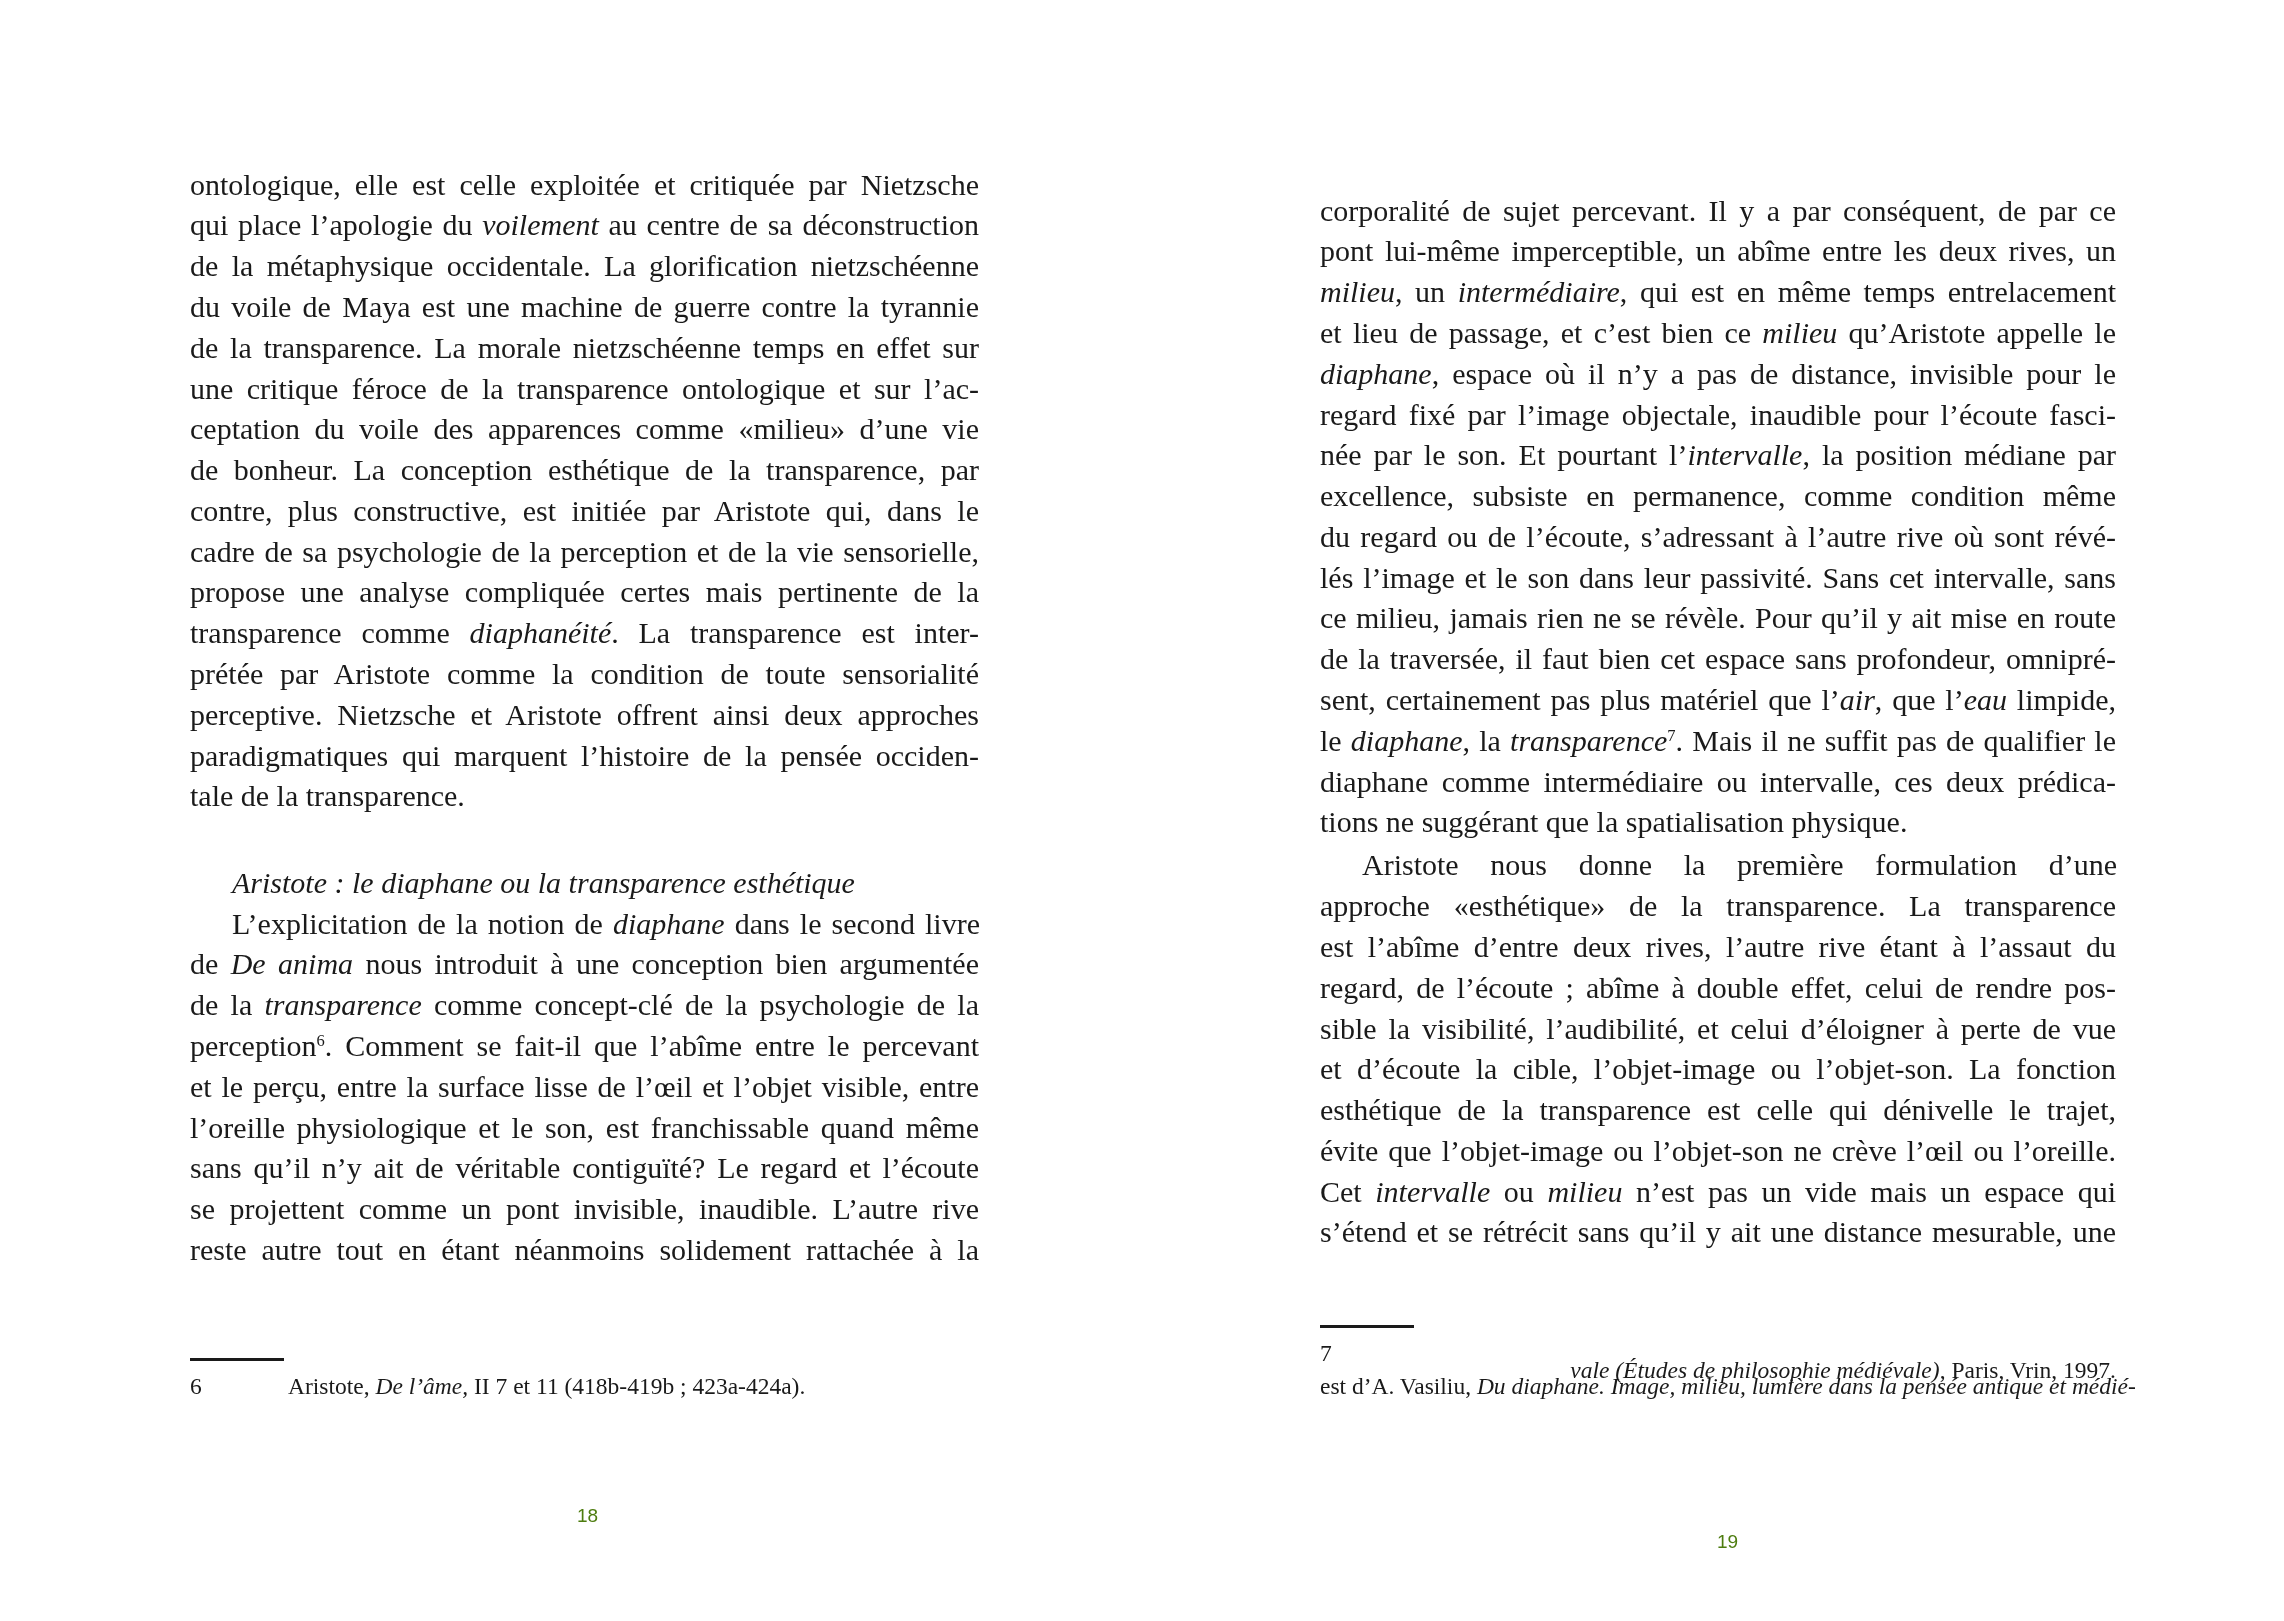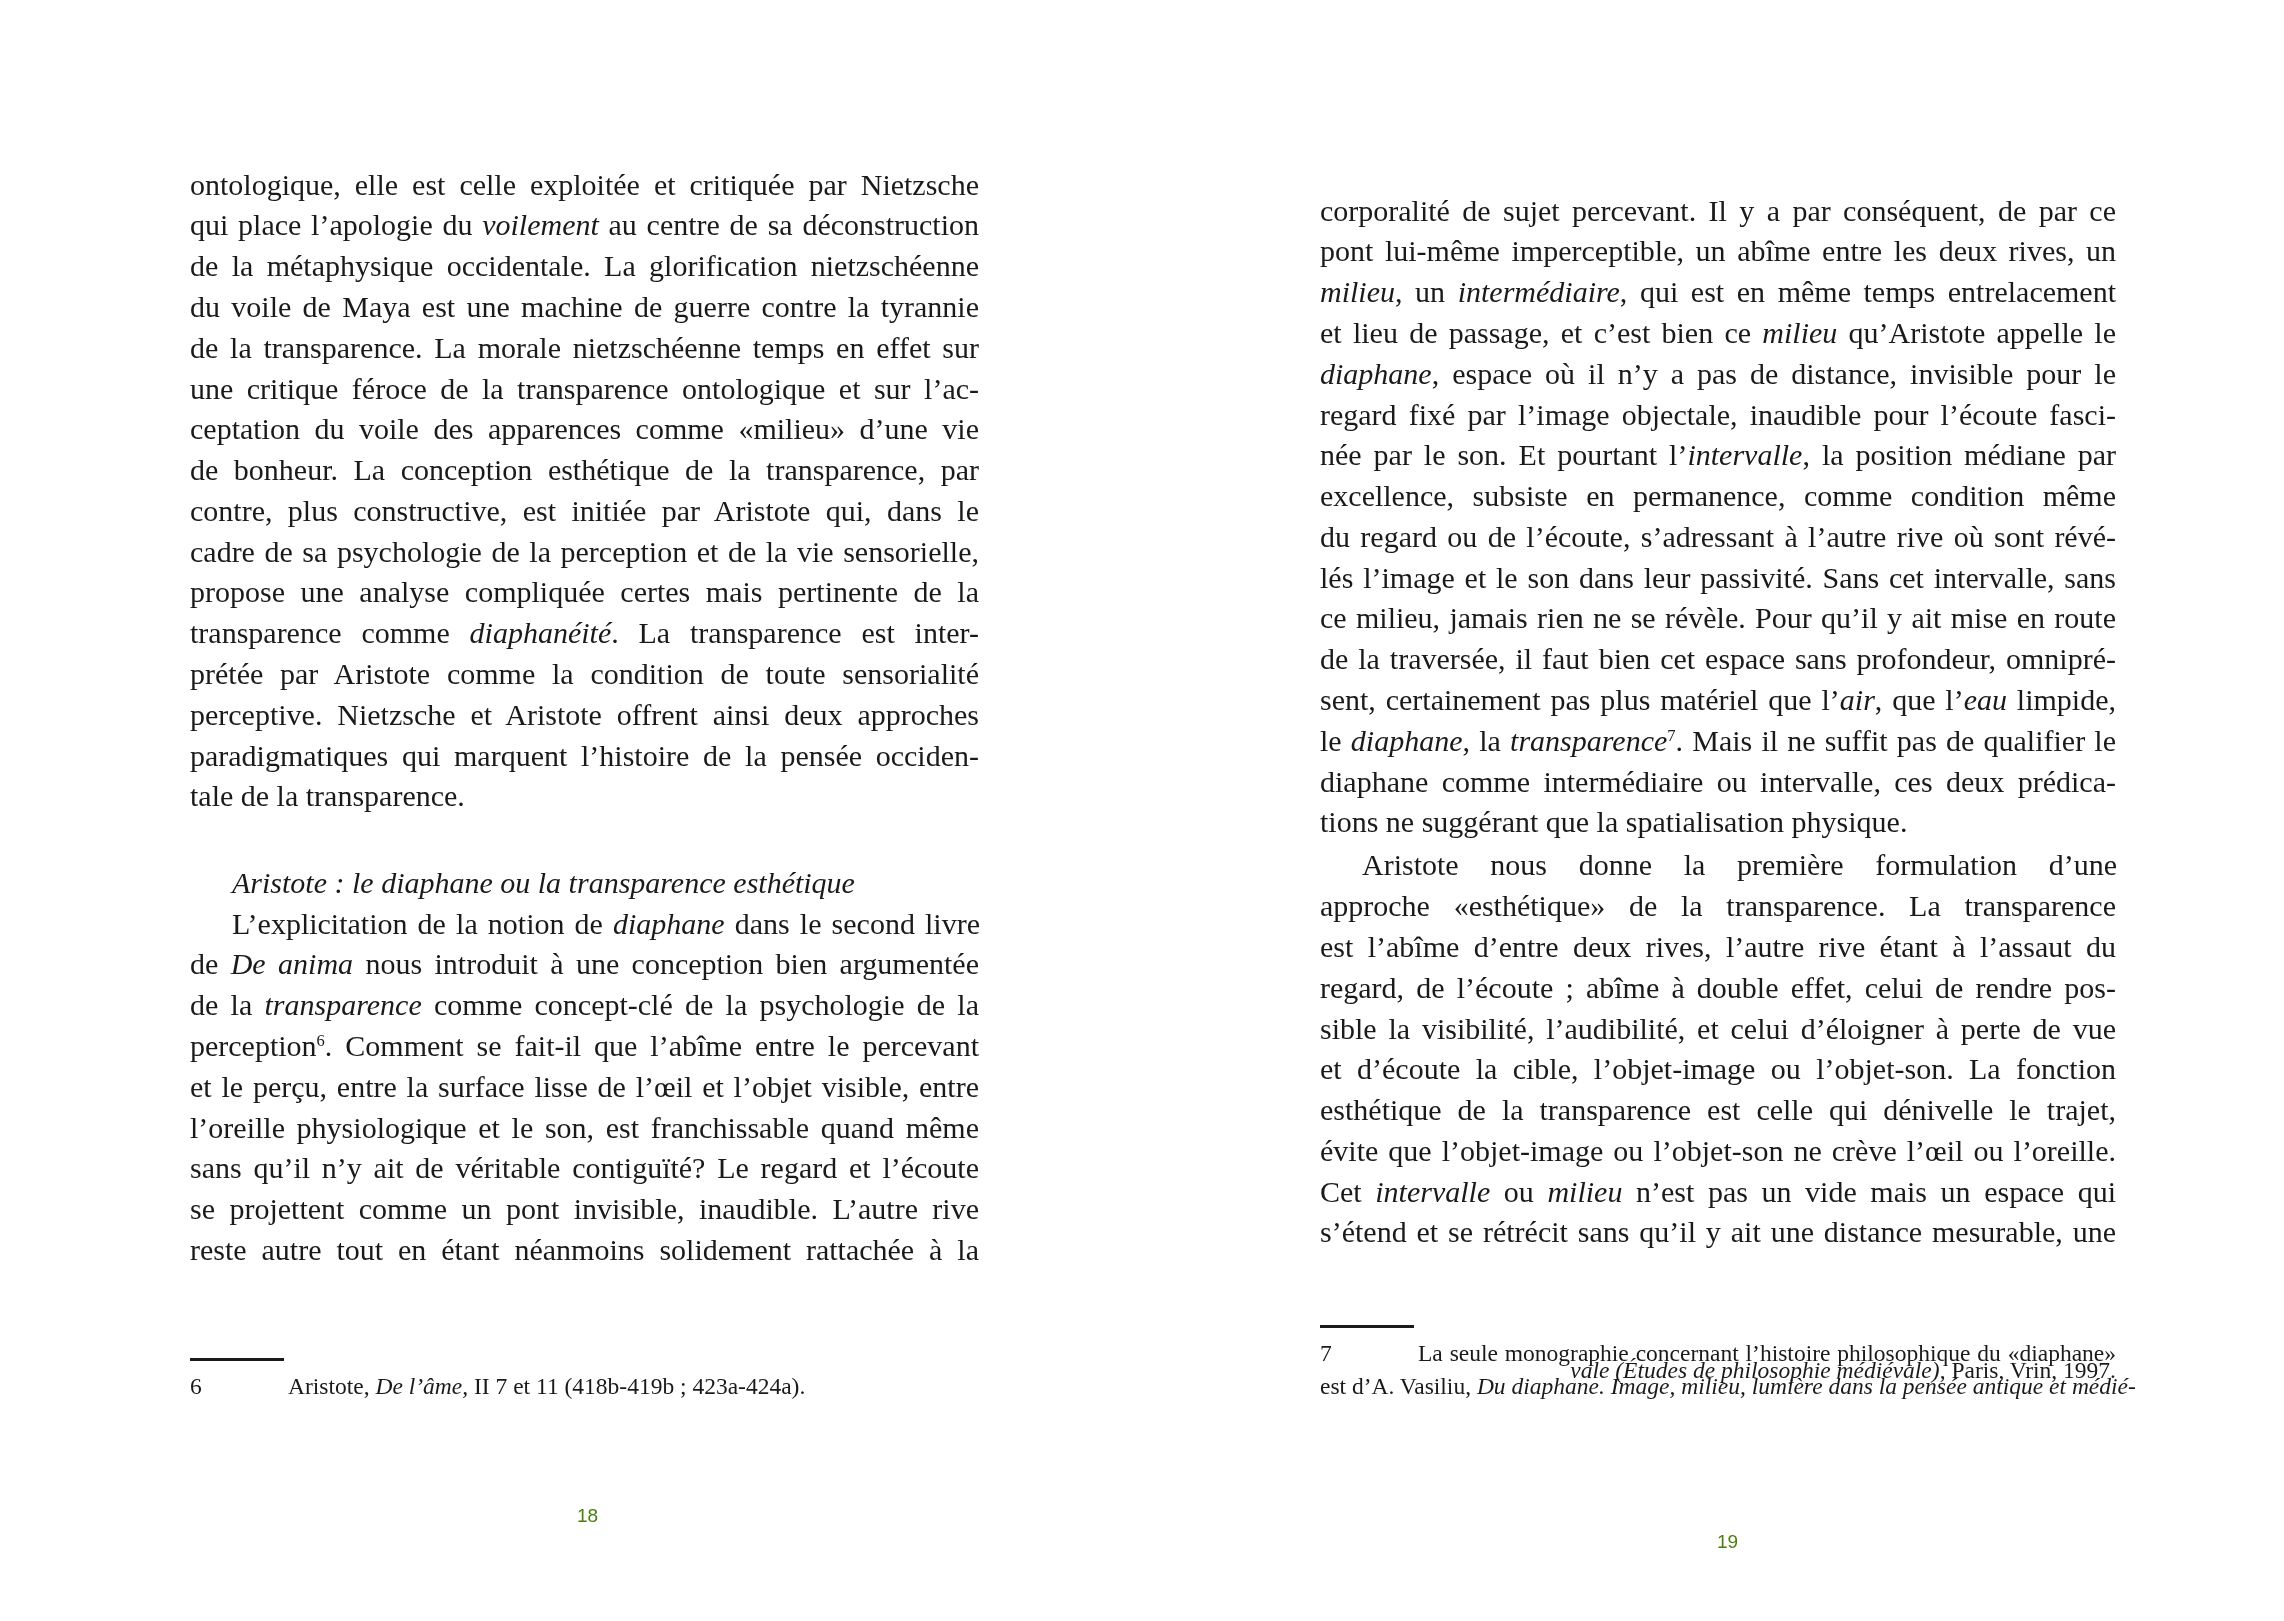--- a/index.html
+++ b/index.html
@@ -87,20 +87,19 @@
       <div class="line just" style="left: 178px; width: 796px; top: 1023px;">et d’écoute la cible, l’objet-image ou l’objet-son. La fonction</div>
       <div class="line just" style="left: 178px; width: 796px; top: 1064px;">esthétique de la transparence est celle qui dénivelle le trajet,</div>
       <div class="line just" style="left: 178px; width: 796px; top: 1105px;">évite que l’objet-image ou l’objet-son ne crève l’œil ou l’oreille.</div>
       <div class="line just" style="left: 178px; width: 796px; top: 1146px;">Cet <i>intervalle</i> ou <i>milieu</i> n’est pas un vide mais un espace qui</div>
       <div class="line just" style="left: 178px; width: 796px; top: 1186px;">s’étend et se rétrécit sans qu’il y ait une distance mesurable, une</div>
     </div>
   <div class="fn-rule" style="left:178px; top:1299px;"></div>
   <div id="right-fn">
       <div class="fn" style="left: 178px; width: 796px; top: 1311px; text-align: left; text-align-last: auto; display: flex; justify-content: space-between;">
         <span class="fnum" style="flex: 0 0 98px;">7</span>
-        <span style="flex: 1 1 0%; text-align: justify; text-align-last: justify;">La seule monographie concernant l’histoire philosophique du «diaphane»</span>
       </div>
       <div class="fn" style="left: 178px; width: 796px; top: 1344px; text-align: justify; text-align-last: justify;">est d’A. Vasiliu, <i>Du diaphane. Image, milieu, lumière dans la pensée antique et médié-</i></div>
       <div class="fn" style="left: 178px; width: 796px; top: 1328px; text-align: right;"><i>vale (Études de philosophie médiévale)</i>, Paris, Vrin, 1997.</div>
     </div>
   <div class="pnum" style="left:575px;">19</div>
 </div>
 
 
 </body></html>

